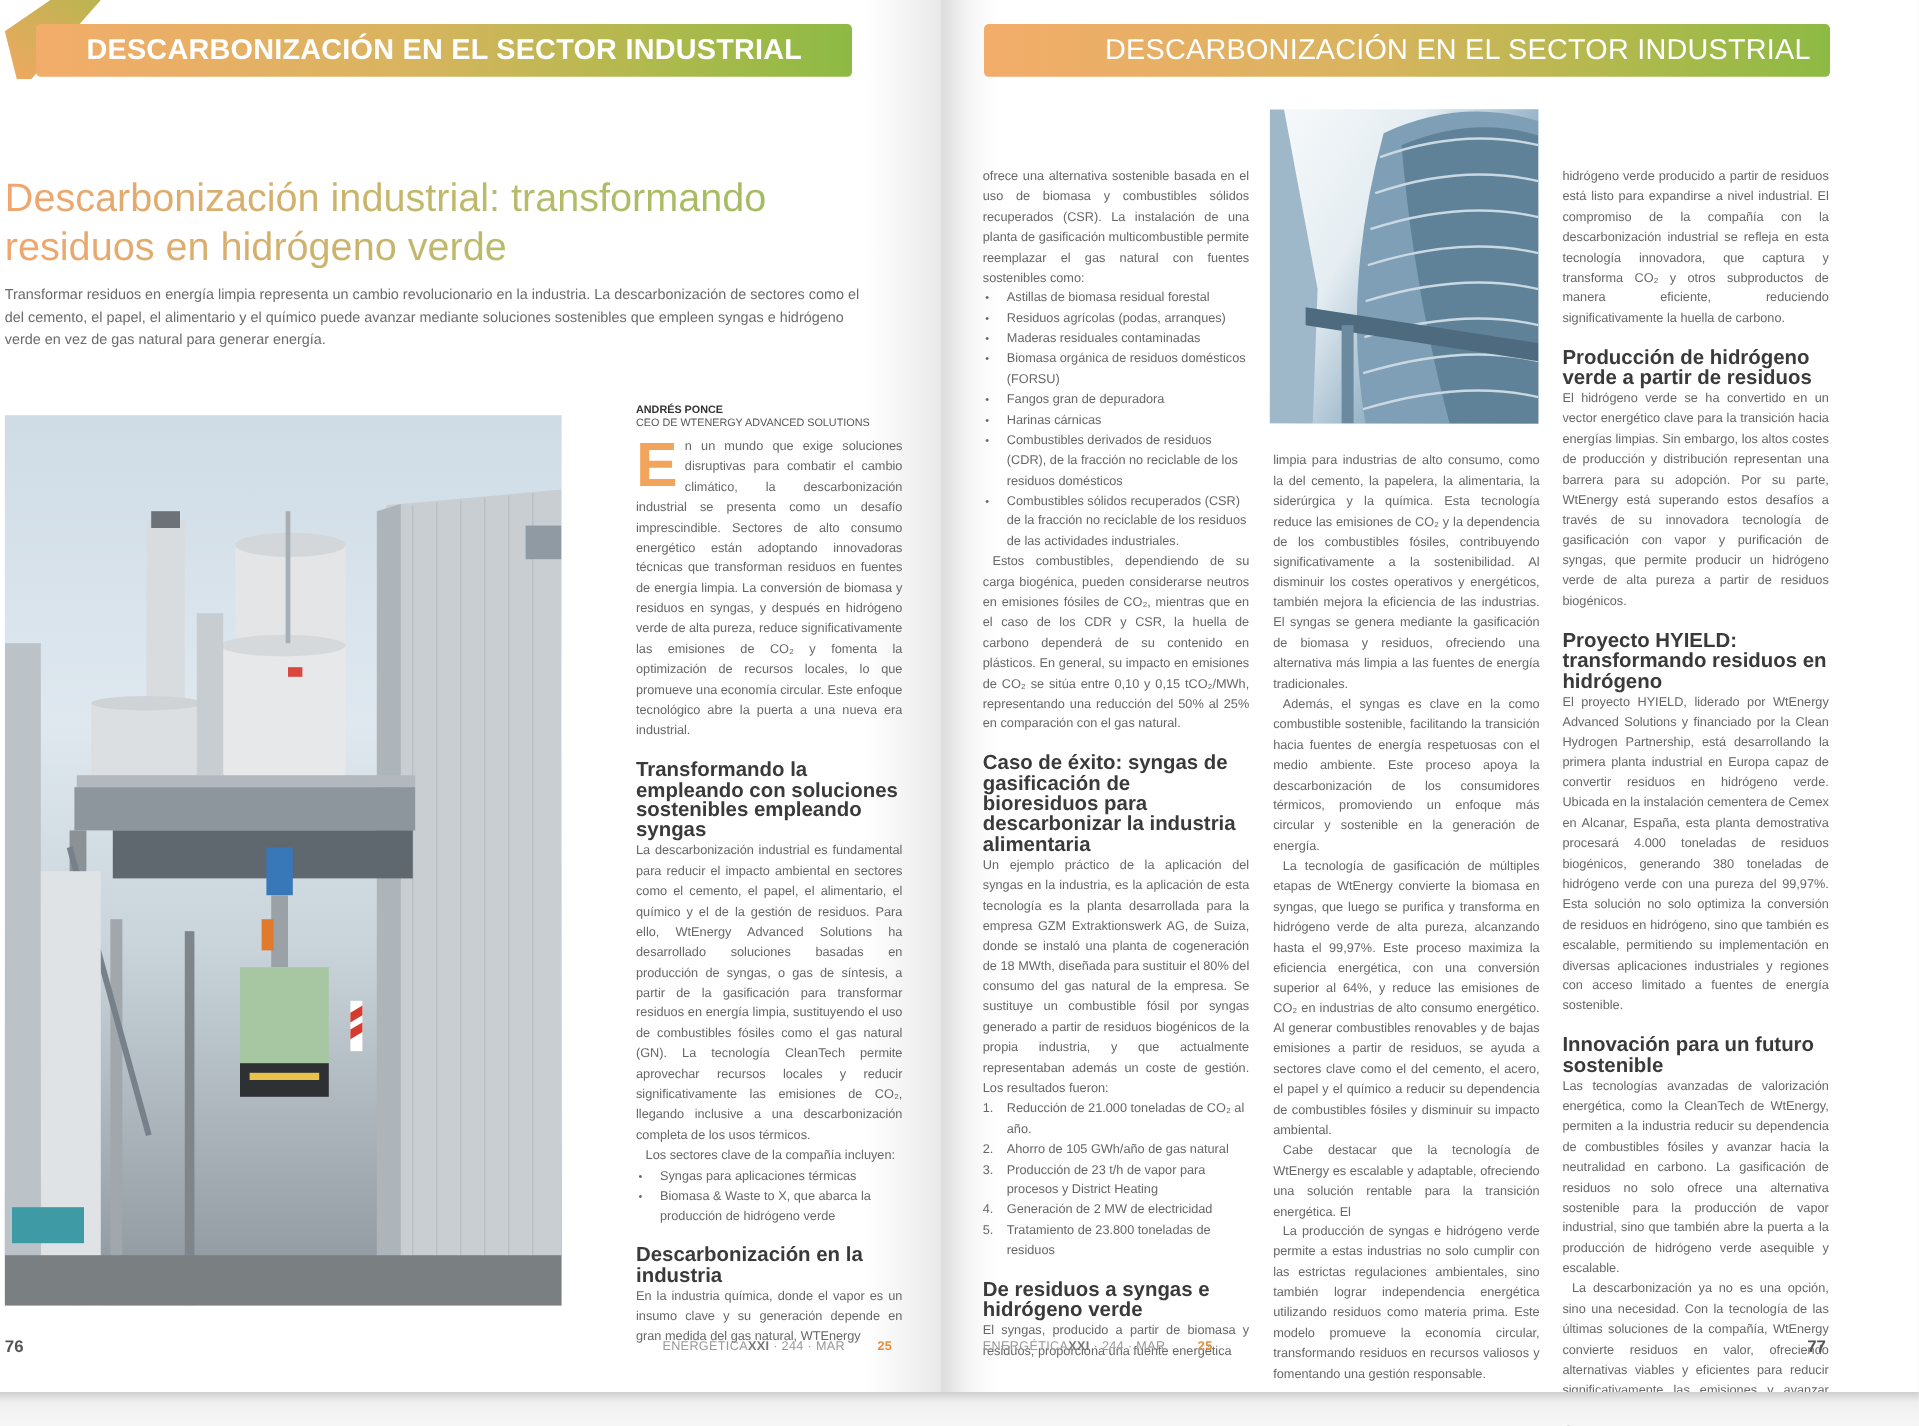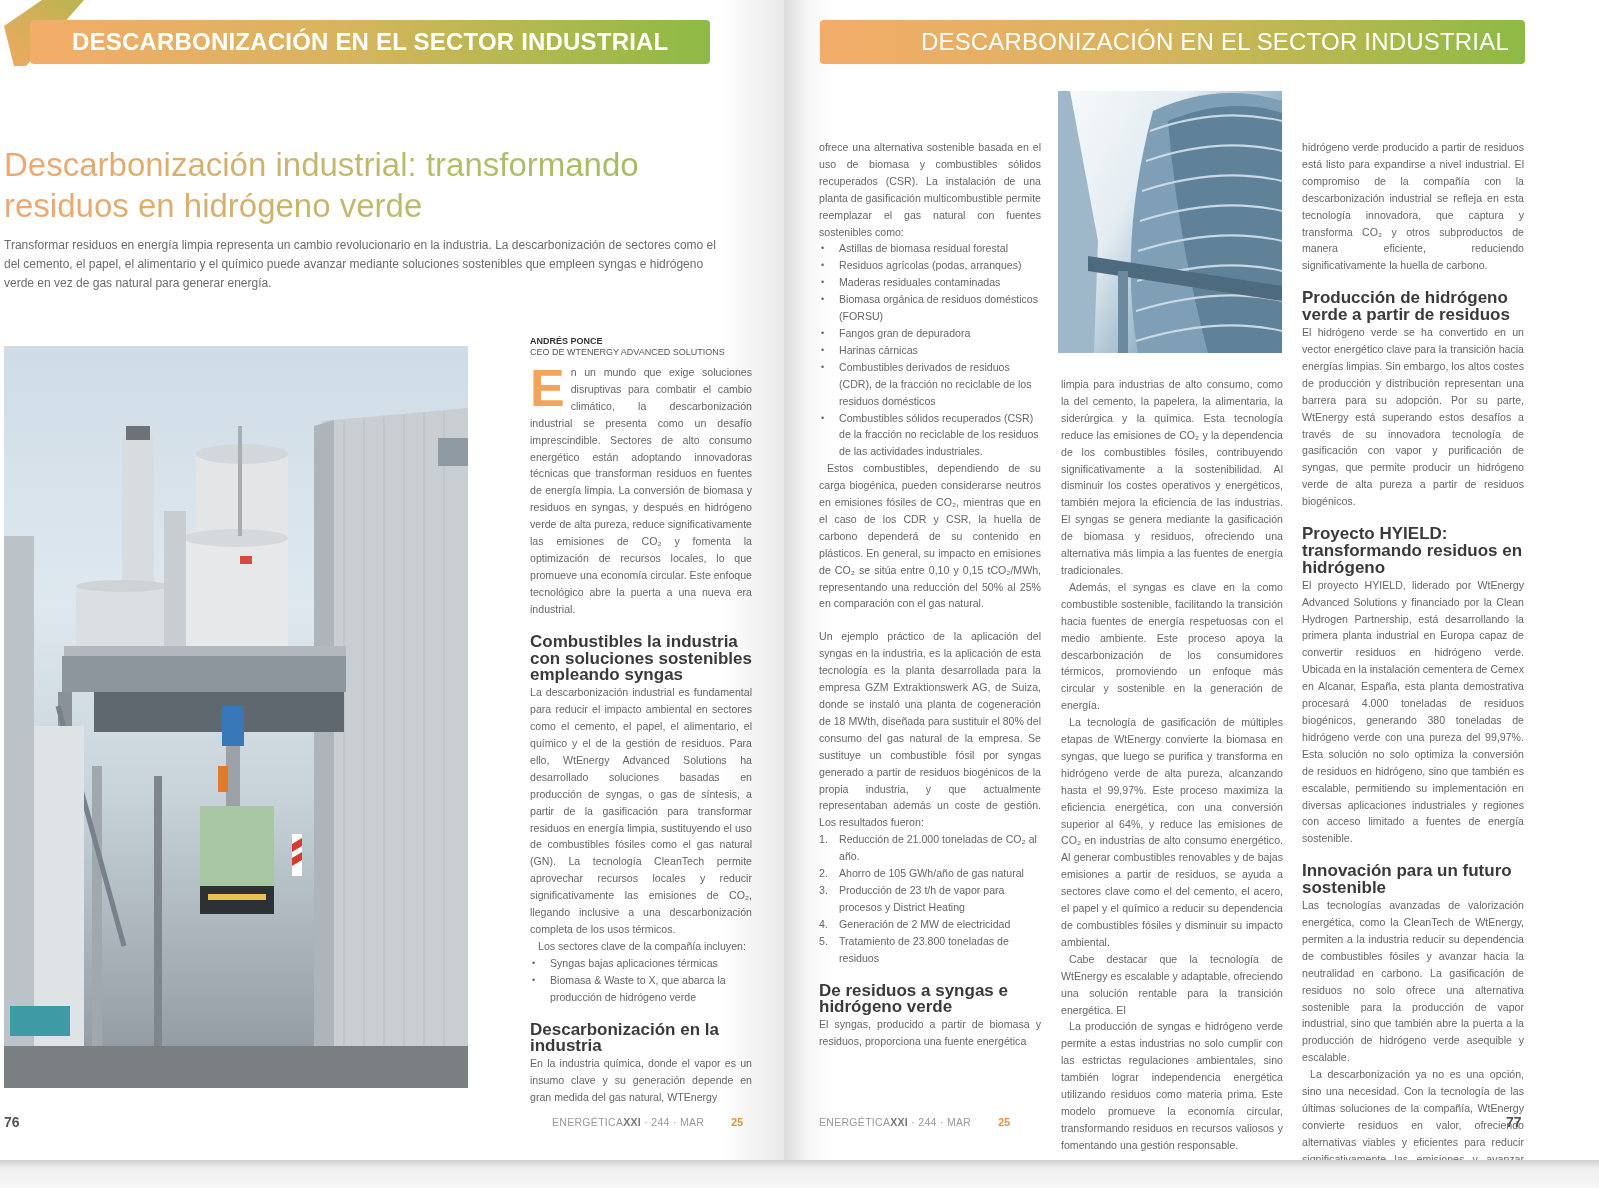--- a/index.html
+++ b/index.html
@@ -126,25 +126,25 @@
     </svg>
   </div>
 
   <div class="col col-1">
     <div class="author-name">ANDRÉS PONCE</div>
     <div class="author-role">CEO DE WTENERGY ADVANCED SOLUTIONS</div>
     <p>
       <span class="dropcap">E</span><span>n un mundo que exige soluciones disruptivas para combatir el cambio climático, la descarbonización industrial se presenta como un desafío imprescindible. Sectores de alto consumo energético están adoptando innovadoras técnicas que transforman residuos en fuentes de energía limpia. La conversión de biomasa y residuos en syngas, y después en hidrógeno verde de alta pureza, reduce significativamente las emisiones de CO₂ y fomenta la optimización de recursos locales, lo que promueve una economía circular. Este enfoque tecnológico abre la puerta a una nueva era industrial.</span>
     </p>
     <div class="gap"></div>
-    <h3>Combustibles la industria con soluciones sostenibles empleando syngas</h3>
+    <h3>Transformando la empleando con soluciones sostenibles empleando syngas</h3>
     <p>La descarbonización industrial es fundamental para reducir el impacto ambiental en sectores como el cemento, el papel, el alimentario, el químico y el de la gestión de residuos. Para ello, WtEnergy Advanced Solutions ha desarrollado soluciones basadas en producción de syngas, o gas de síntesis, a partir de la gasificación para transformar residuos en energía limpia, sustituyendo el uso de combustibles fósiles como el gas natural (GN). La tecnología CleanTech permite aprovechar recursos locales y reducir significativamente las emisiones de CO₂, llegando inclusive a una descarbonización completa de los usos térmicos.</p>
     <p class="indent">Los sectores clave de la compañía incluyen:</p>
     <ul>
-      <li>Syngas bajas aplicaciones térmicas</li>
+      <li>Syngas para aplicaciones térmicas</li>
       <li>Biomasa &amp; Waste to X, que abarca la producción de hidrógeno verde</li>
     </ul>
     <div class="gap"></div>
     <h3>Descarbonización en la industria</h3>
     <p>En la industria química, donde el vapor es un insumo clave y su generación depende en gran medida del gas natural, WTEnergy</p>
   </div>
 
   <div class="footer-num" style="left:4px;">76</div>
   <div class="footer-pub" style="left:552px;">
     <span>ENERGÉTICA</span><b>XXI</b><span> · 244 · MAR</span><span class="issue-year">25</span>
@@ -183,20 +183,21 @@
     <li>Residuos agrícolas (podas, arranques)</li>
     <li>Maderas residuales contaminadas</li>
     <li>Biomasa orgánica de residuos domésticos (FORSU)</li>
     <li>Fangos gran de depuradora</li>
     <li>Harinas cárnicas</li>
     <li>Combustibles derivados de residuos (CDR), de la fracción no reciclable de los residuos domésticos</li>
     <li>Combustibles sólidos recuperados (CSR) de la fracción no reciclable de los residuos de las actividades industriales.</li>
   </ul>
   <p class="indent">Estos combustibles, dependiendo de su carga biogénica, pueden considerarse neutros en emisiones fósiles de CO₂, mientras que en el caso de los CDR y CSR, la huella de carbono dependerá de su contenido en plásticos. En general, su impacto en emisiones de CO₂ se sitúa entre 0,10 y 0,15 tCO₂/MWh, representando una reducción del 50% al 25% en comparación con el gas natural.</p>
   <div class="gap"></div>
+  <h3>Caso de éxito: syngas de gasificación de bioresiduos para descarbonizar la industria alimentaria</h3>
   <p>Un ejemplo práctico de la aplicación del syngas en la industria, es la aplicación de esta tecnología es la planta desarrollada para la empresa GZM Extraktionswerk AG, de Suiza, donde se instaló una planta de cogeneración de 18 MWth, diseñada para sustituir el 80% del consumo del gas natural de la empresa. Se sustituye un combustible fósil por syngas generado a partir de residuos biogénicos de la propia industria, y que actualmente representaban además un coste de gestión. Los resultados fueron:</p>
   <ol>
     <li><span class="num">1.</span><span>Reducción de 21.000 toneladas de CO₂ al año.</span></li>
     <li><span class="num">2.</span><span>Ahorro de 105 GWh/año de gas natural</span></li>
     <li><span class="num">3.</span><span>Producción de 23 t/h de vapor para procesos y District Heating</span></li>
     <li><span class="num">4.</span><span>Generación de 2 MW de electricidad</span></li>
     <li><span class="num">5.</span><span>Tratamiento de 23.800 toneladas de residuos</span></li>
   </ol>
   <div class="gap"></div>
   <h3>De residuos a syngas e hidrógeno verde</h3>

